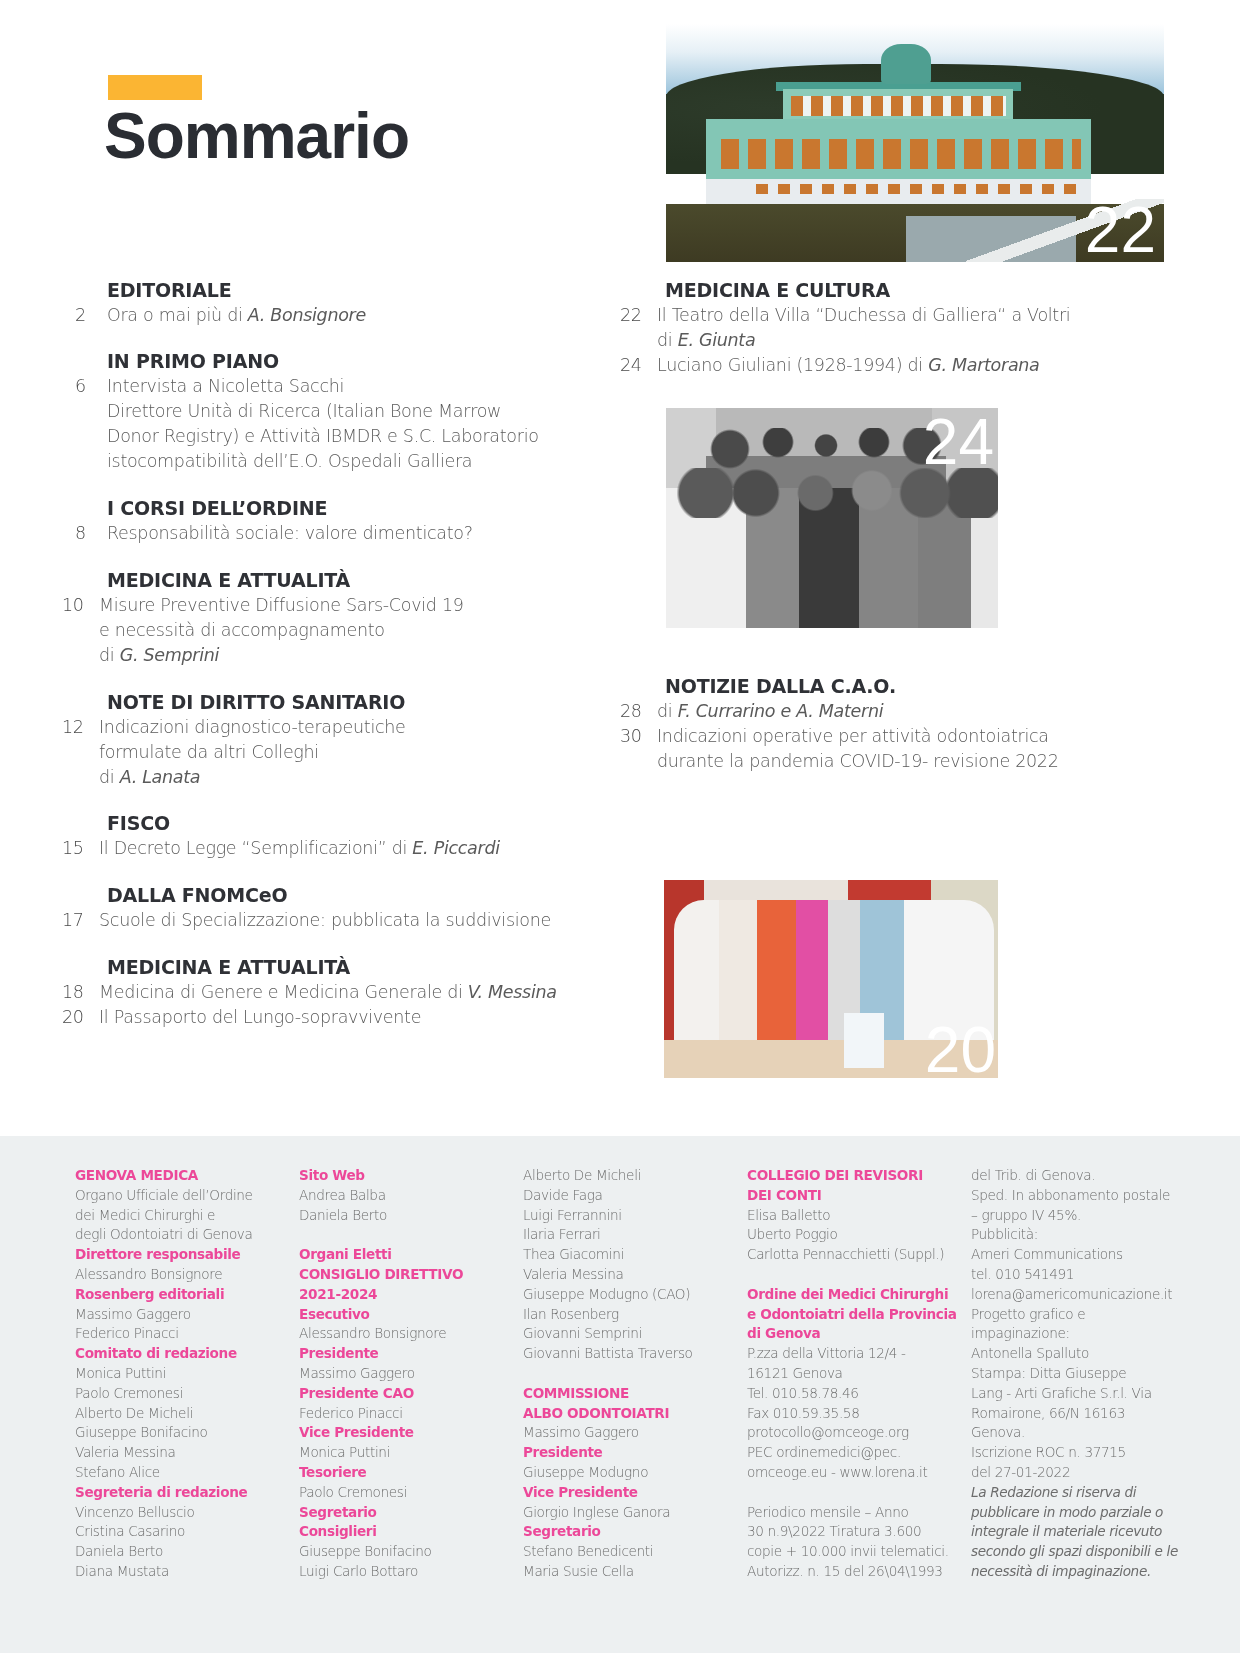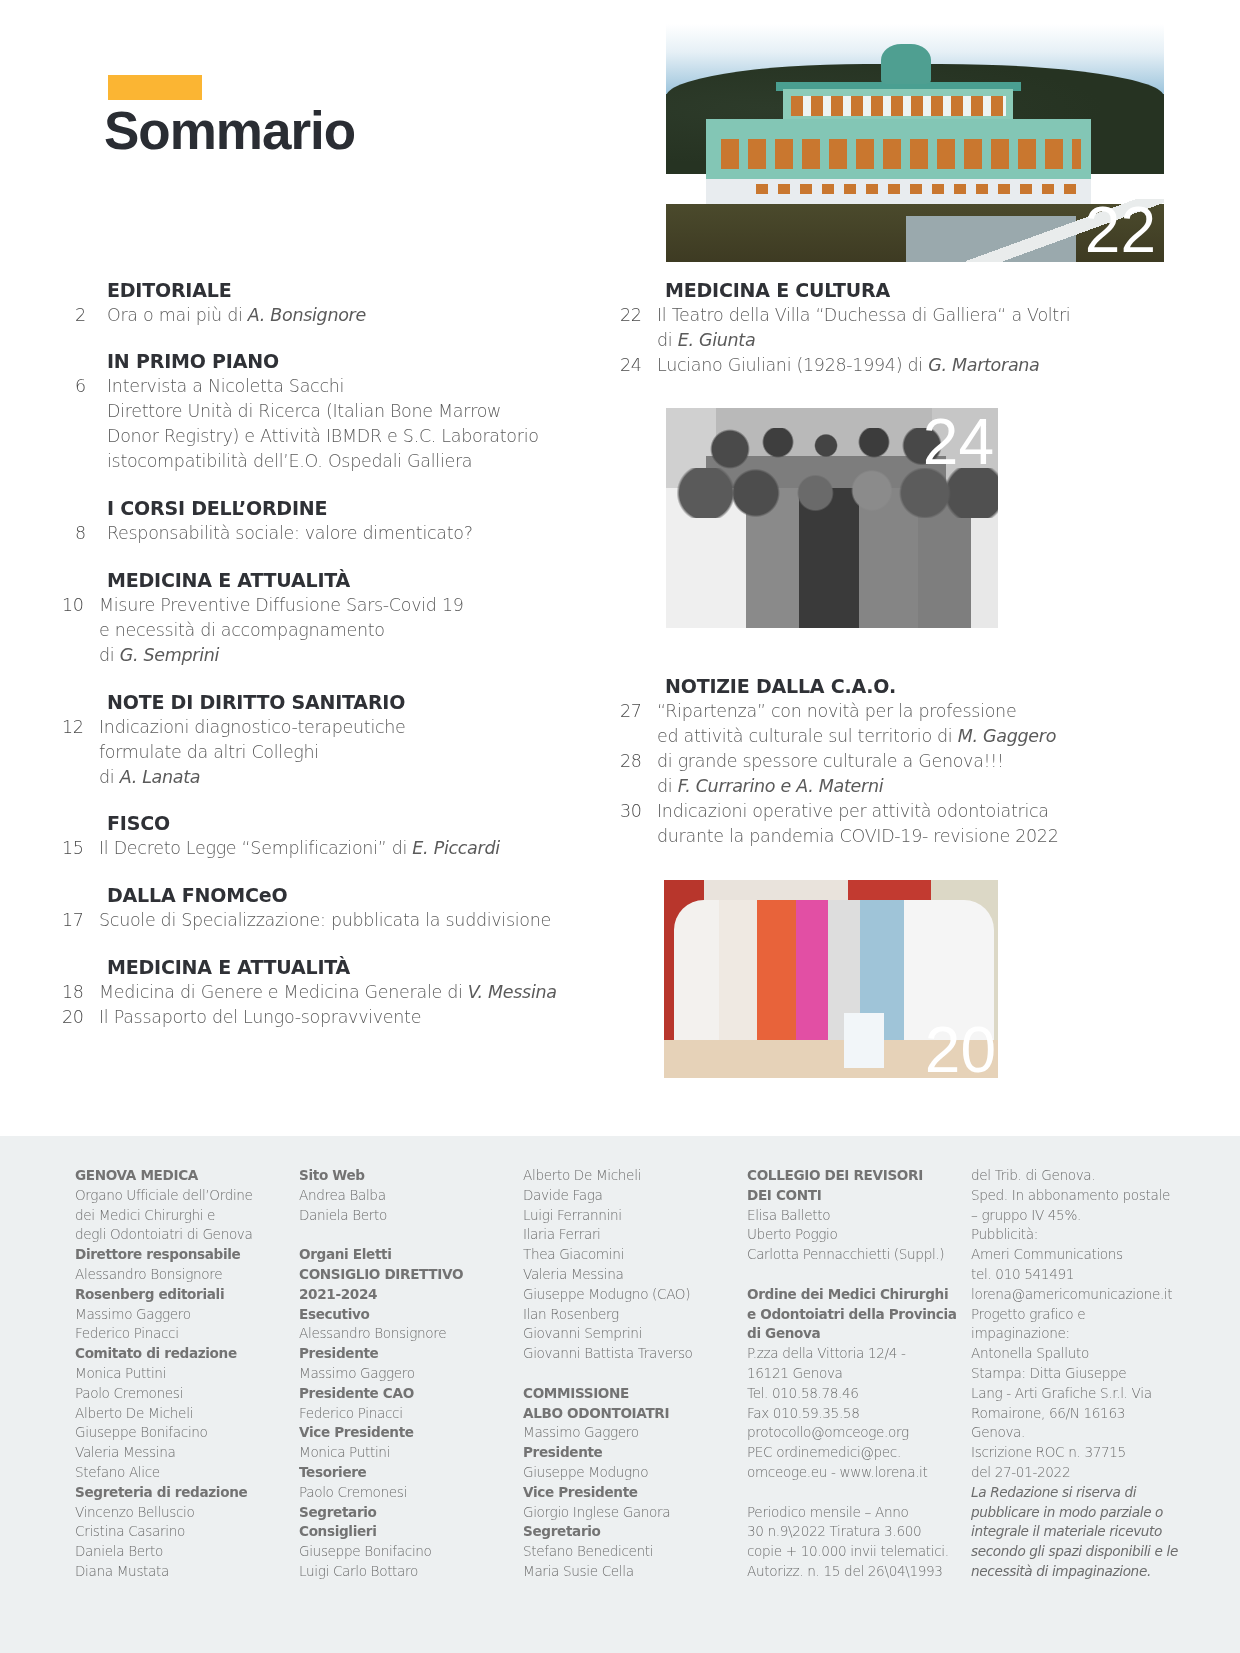--- a/index.html
+++ b/index.html
@@ -1,20 +1,20 @@
 <!DOCTYPE html>
 <html><head>
 <meta charset="utf-8">
 <style>
   * { box-sizing: border-box; margin: 0; padding: 0; }
   html, body { width: 1240px; height: 1653px; background: #ffffff; overflow: hidden; }
   body { font-family: "Liberation Sans", "DejaVu Sans", sans-serif; color: #555; position: relative; }
 
   .accent-bar { position: absolute; left: 108px; top: 75px; width: 94px; height: 25px; background: #fbb533; }
-  .page-title { position: absolute; left: 104px; top: 104px; font-family: "Liberation Sans", sans-serif; font-weight: 700; font-size: 53px; color: #2a2d33; letter-spacing: -1px; line-height: 1; }
+  .page-title { position: absolute; left: 104px; top: 104px; font-family: "Liberation Sans", sans-serif; font-weight: 700; font-size: 64px; color: #2a2d33; letter-spacing: -1px; line-height: 1; }
 
   .toc-col { position: absolute; }
   .toc-left { left: 70px; top: 278px; width: 560px; }
   .toc-right { left: 628px; top: 278px; width: 560px; }
   .toc-section { margin-bottom: 21px; }
   .toc-head { padding-left: 37px; font-family: "DejaVu Sans", sans-serif; font-weight: 700; font-size: 19px; color: #2f3136; line-height: 25px; letter-spacing: -0.2px; }
   .toc-entry { display: flex; font-family: "DejaVu Sans", sans-serif; font-weight: 300; font-size: 17.5px; color: #5a5a5a; line-height: 25px; letter-spacing: -0.3px; }
   .toc-num { width: 37px; flex: 0 0 37px; color: #4a4a4a; text-align: left; padding-left: 5px; }
   .toc-num.wide { padding-left: 0; }
   .toc-lines { flex: 1; }
@@ -49,21 +49,21 @@
   .bw-heads { position:absolute; left:0; top:60px; width:100%; height:50px; background: radial-gradient(circle at 12% 50%, #5a5a5a 9%, transparent 10%), radial-gradient(circle at 27% 50%, #4d4d4d 9%, transparent 10%), radial-gradient(circle at 45% 50%, #6a6a6a 9%, transparent 10%), radial-gradient(circle at 62% 45%, #8b8b8b 9%, transparent 10%), radial-gradient(circle at 78% 50%, #5c5c5c 9%, transparent 10%), radial-gradient(circle at 93% 50%, #505050 9%, transparent 10%); }
 
   .photo-team { left: 664px; top: 880px; width: 334px; height: 198px; background: #b8382d; }
   .team-wall { position:absolute; left:0; top:0; width:100%; height:100%; background: linear-gradient(90deg,#b8362c 0 12%, #e9e3dc 12% 55%, #c23a30 55% 80%, #dcd8c6 80%); }
   .team-people { position:absolute; left:10px; top:20px; width:320px; height:180px; background: linear-gradient(90deg, #f3f1ee 0 14%, #efe9e2 14% 26%, #e8633a 26% 38%, #e24fa4 38% 48%, #ddd 48% 58%, #9fc4d8 58% 72%, #f5f5f5 72% 100%); border-radius: 30px 30px 0 0; }
   .team-table { position:absolute; left:0; top:160px; width:100%; height:38px; background:#e6d2b8; }
   .team-doc { position:absolute; left:180px; top:133px; width:40px; height:55px; background:#f2f6f9; }
 
   .colophon { position: absolute; left: 0; top: 1136px; width: 1240px; height: 517px; background: #edf0f1; }
   .colophon-col { position: absolute; top: 1166px; font-family: "DejaVu Sans", sans-serif; font-size: 13.6px; line-height: 19.8px; color: #6c6c6c; font-weight: 300; letter-spacing: -0.35px; }
-  .colophon-col .b { font-weight: 700; color: #737373; }
+  .colophon-col .b { font-weight: 700; color: #ec4899; }
   .colophon-col .i { font-style: italic; }
   .colophon-col .gap { height: 19.8px; }
   .c1 { left: 75px; width: 215px; }
   .c2 { left: 299px; width: 215px; }
   .c3 { left: 523px; width: 215px; }
   .c4 { left: 747px; width: 215px; }
   .c5 { left: 971px; width: 230px; }
   .colophon-col div { white-space: nowrap; }
 </style>
 </head>
@@ -205,30 +205,22 @@
       <div class="toc-entry">
         <span class="toc-num wide" style="margin-left: -8px; width: 37px; flex-basis: 37px;">24</span>
         <span class="toc-lines">
           <span class="toc-line"><span>Luciano Giuliani (1928-1994) di </span><i>G. Martorana</i></span>
         </span>
       </div>
     </div>
     <div class="toc-section" style="margin-bottom: 0px;">
       <div class="toc-head">NOTIZIE DALLA C.A.O.</div>
       <div class="toc-entry">
-        <span class="toc-num wide" style="margin-left: -8px; width: 37px; flex-basis: 37px;">27</span>
-        <span class="toc-lines">
-          <span class="toc-line"><span>“Ripartenza” con novità per la professione</span></span>
-          <span class="toc-line"><span>ed attività culturale sul territorio di </span><i>M. Gaggero</i></span>
-        </span>
-      </div>
-      <div class="toc-entry">
         <span class="toc-num wide" style="margin-left: -8px; width: 37px; flex-basis: 37px;">28</span>
         <span class="toc-lines">
-          <span class="toc-line"><span>di grande spessore culturale a Genova!!!</span></span>
           <span class="toc-line"><span>di </span><i>F. Currarino e A. Materni</i></span>
         </span>
       </div>
       <div class="toc-entry">
         <span class="toc-num wide" style="margin-left: -8px; width: 37px; flex-basis: 37px;">30</span>
         <span class="toc-lines">
           <span class="toc-line"><span>Indicazioni operative per attività odontoiatrica</span></span>
           <span class="toc-line"><span>durante la pandemia COVID-19- revisione 2022</span></span>
         </span>
       </div>

